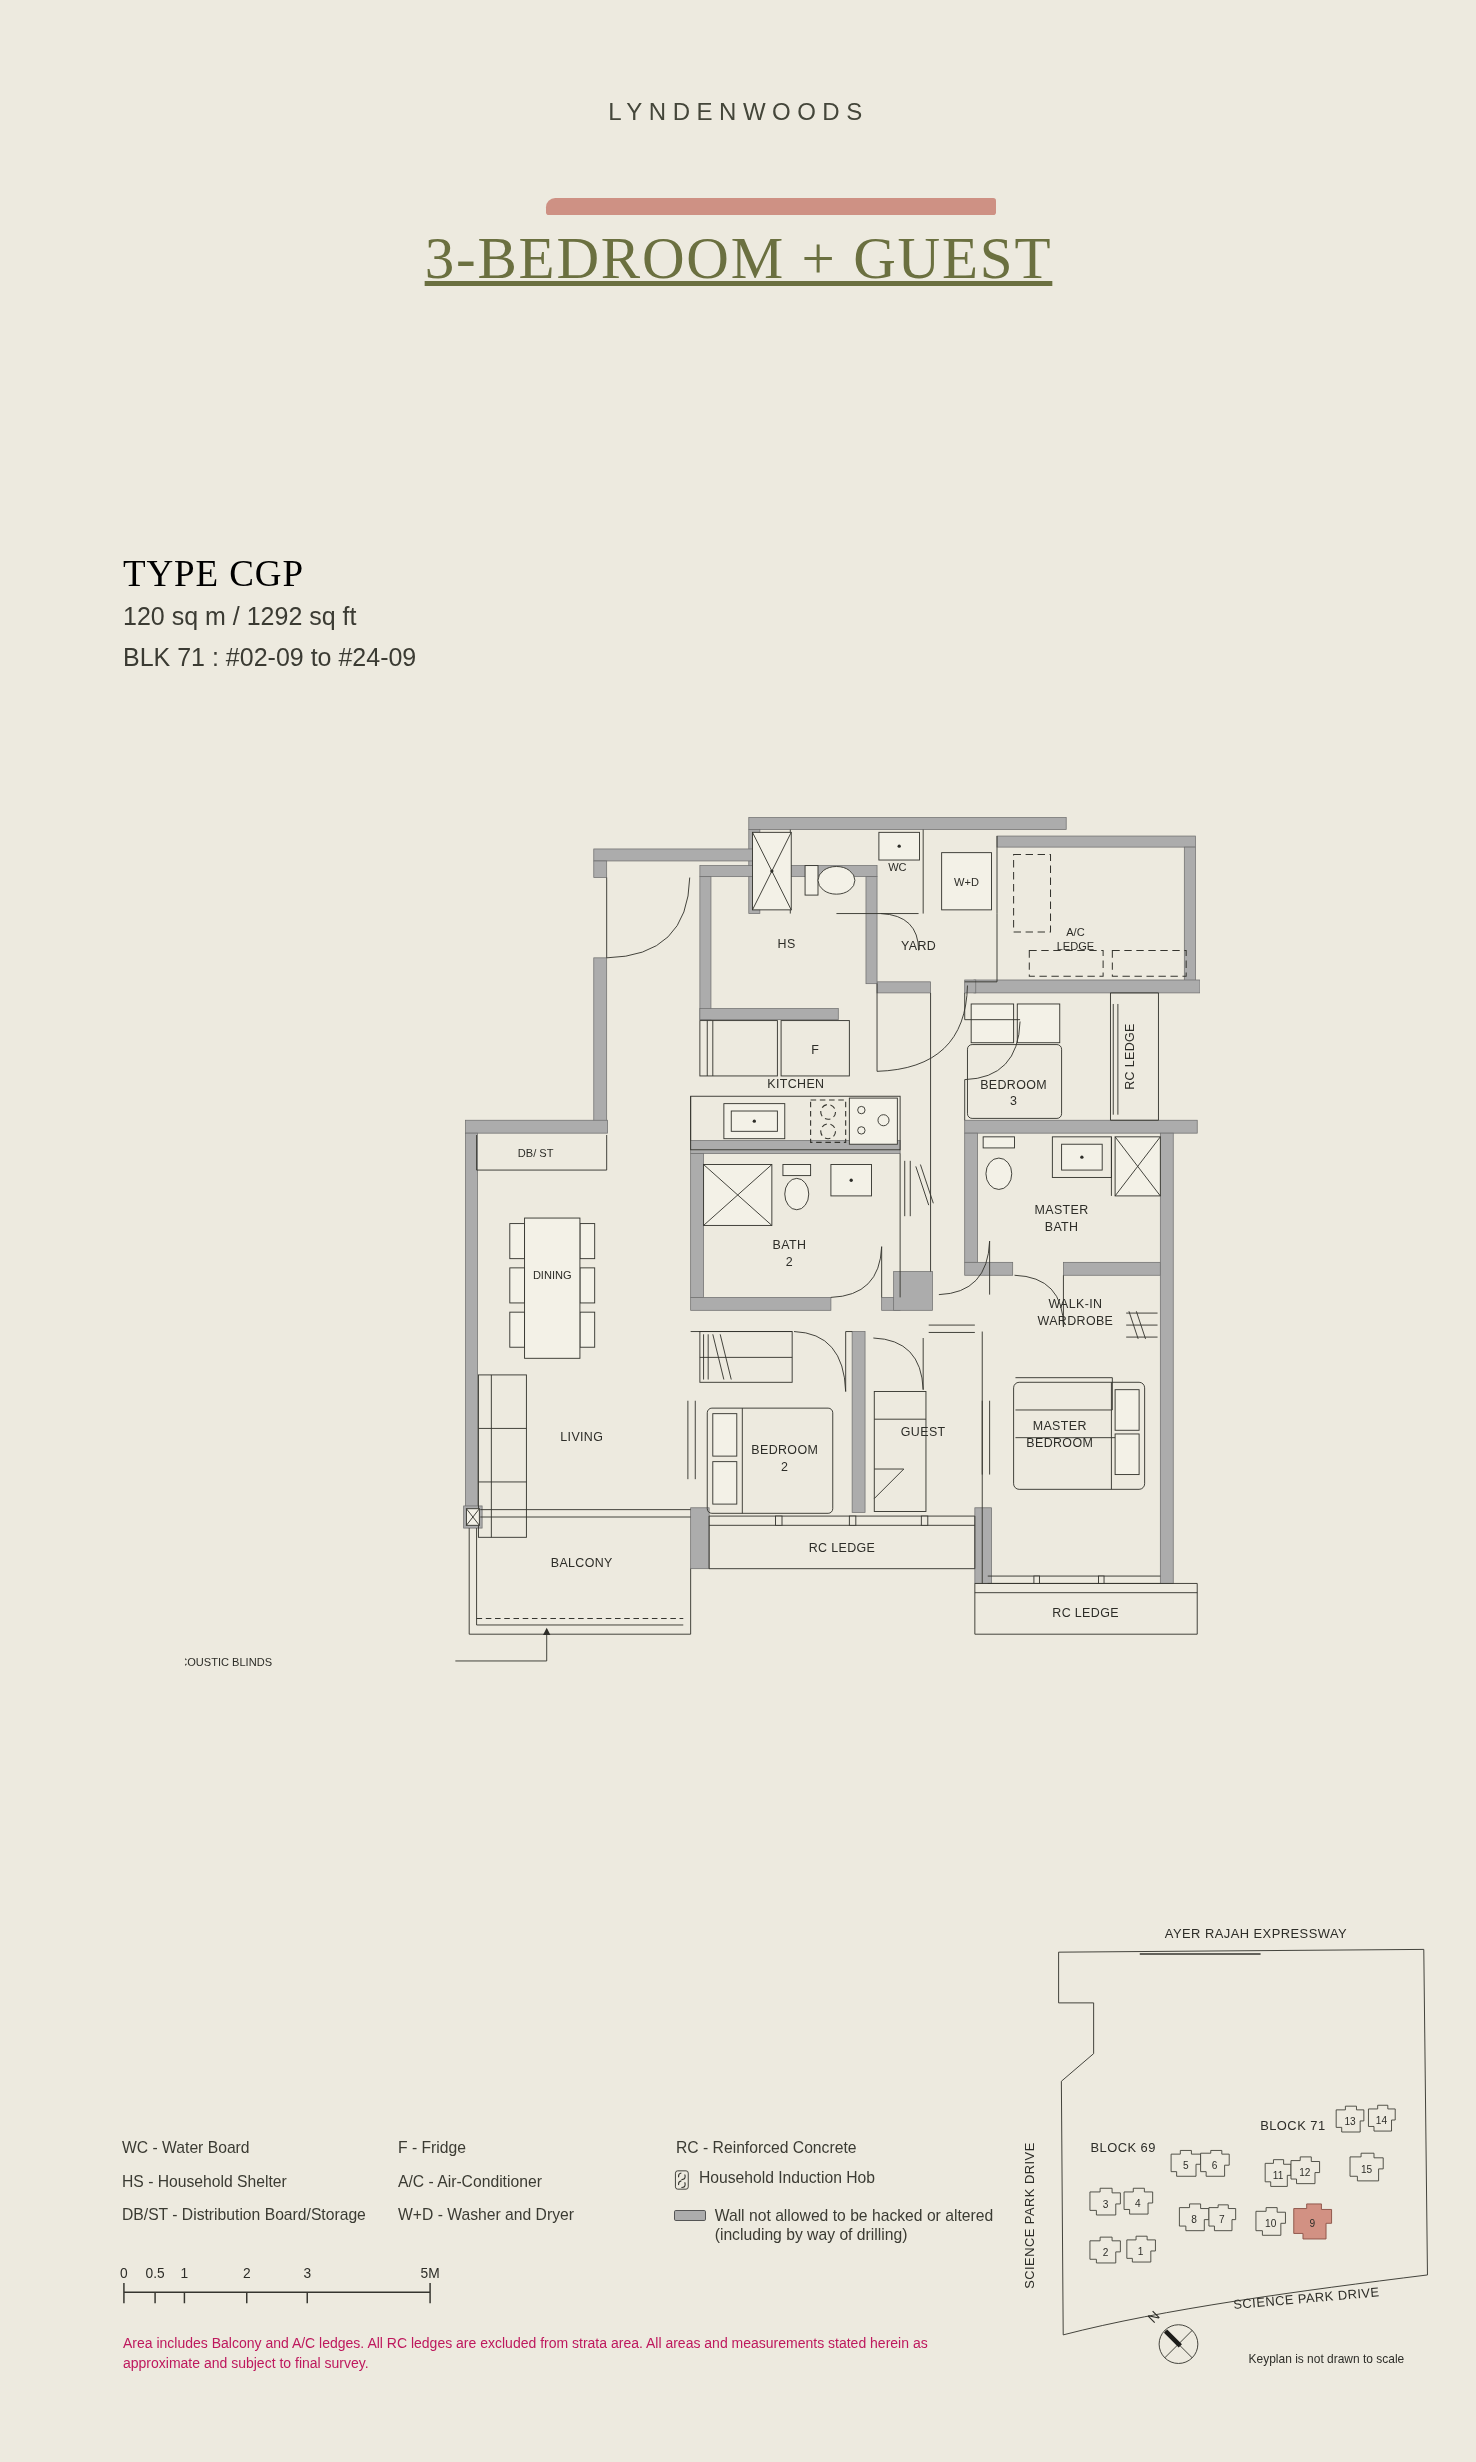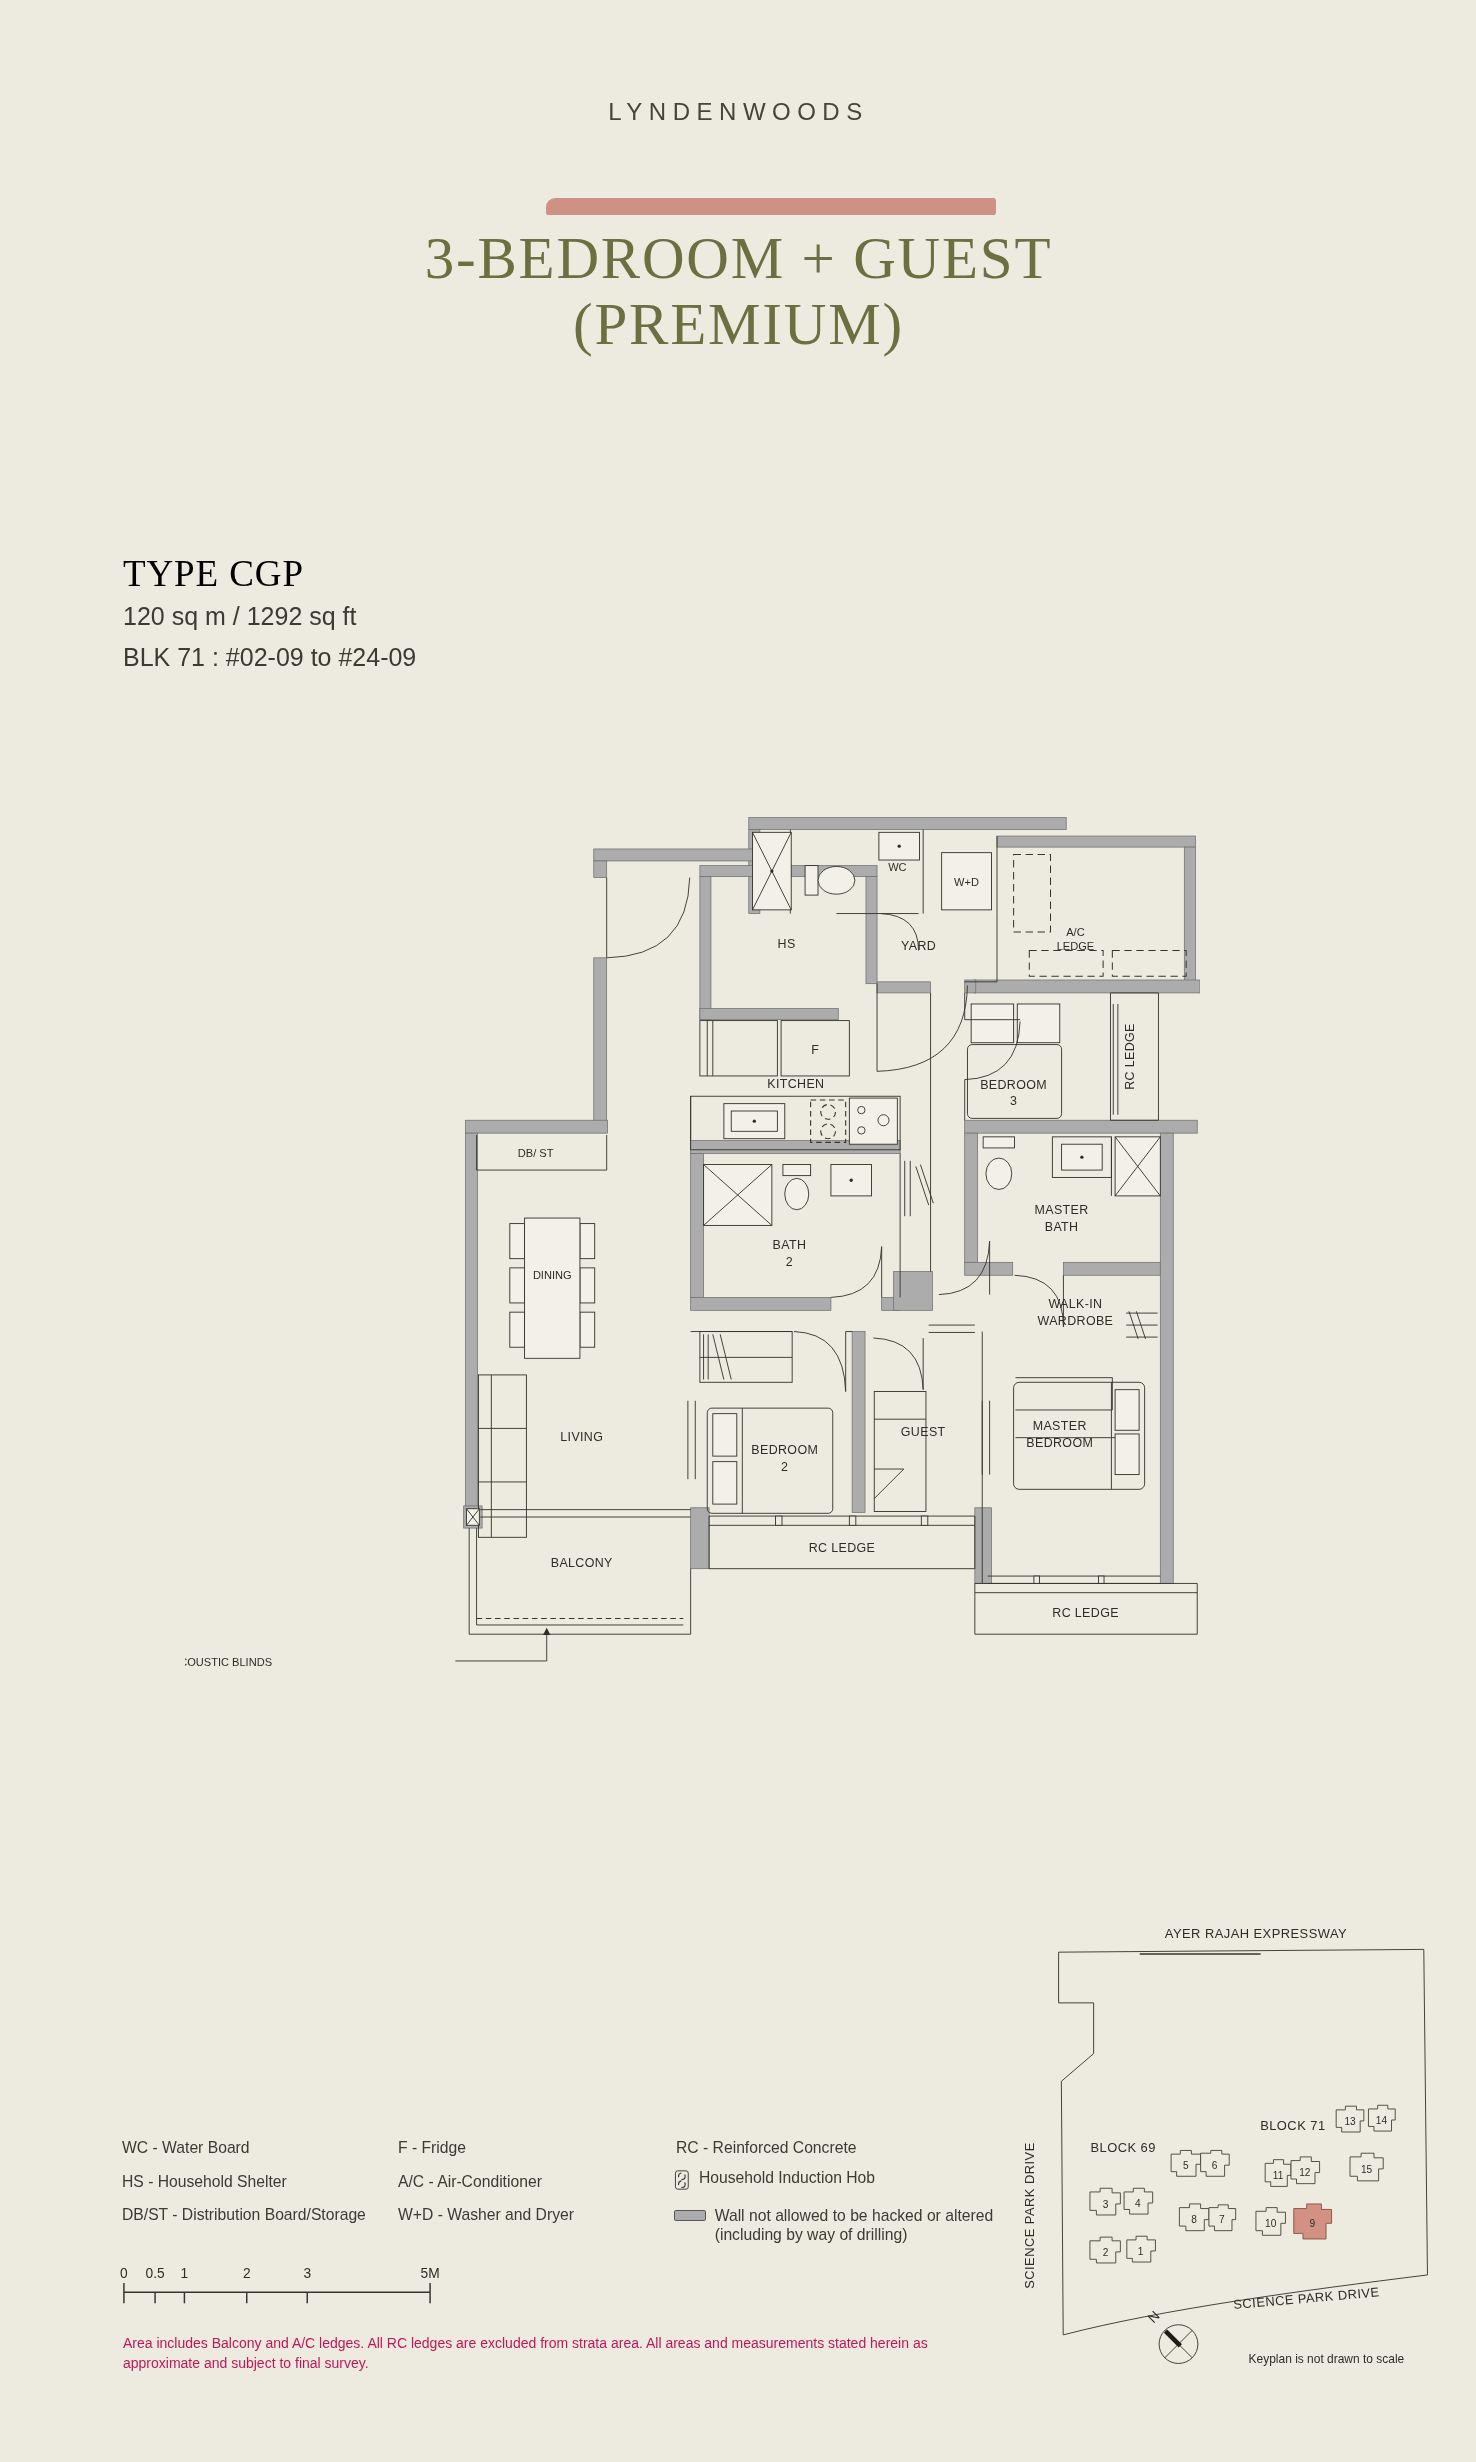--- a/index.html
+++ b/index.html
@@ -5,21 +5,21 @@
   html,body{margin:0;padding:0;background:#edeadf;}
   #page{position:relative;width:1468px;height:2462px;background:#edeadf;overflow:hidden;
         font-family:"Liberation Sans",sans-serif;color:#3b3b33;}
   .abs{position:absolute;}
   .brand{top:98px;left:0;width:1477px;text-align:center;font-size:24px;letter-spacing:6.5px;
          color:#44463a;font-weight:400;}
   .accent-bar{left:546px;top:198px;width:450px;height:16.6px;background:#ce9184;
               border-radius:9.2px 2.8px 2.8px 2.8px;}
   .title{top:225px;left:0;width:1477px;text-align:center;
          font-family:"Liberation Serif",serif;font-size:59px;line-height:66px;
-         color:#6b7040;letter-spacing:1.8px;font-weight:500;}
+         color:#6b7040;letter-spacing:1.8px;font-weight:500;text-decoration:underline;}
   .type-head{left:123px;top:552px;font-family:"Liberation Serif",serif;font-size:37px;
              color:#000000;letter-spacing:0.9px;font-weight:500;}
   .type-sub{left:123px;font-size:25px;color:#3b3b33;text-align:center;}
   .legend-item{font-size:15.7px;color:#3b3b33;white-space:nowrap;}
   .leg-row{display:flex;align-items:flex-start;gap:9.2px;}
   .wall-swatch{width:29.5px;height:9.2px;background:#acacac;border:0.9px solid #555;
                border-radius:1.8px;margin-top:3.7px;}
   .footnote{left:123px;font-size:14px;color:#be185d;line-height:20px;}
   svg text{font-family:"Liberation Sans",sans-serif;fill:#2d2d28;}
   .rm{font-size:13.5px;text-anchor:middle;letter-spacing:.4px;}
@@ -38,21 +38,20 @@
 </style>
 </head>
 <body>
 
 <div id="page">
 
   <div class="abs brand">LYNDENWOODS</div>
   <div class="abs accent-bar"></div>
   <div class="abs title">
     <div>3-BEDROOM + GUEST</div>
-    <div>(PREMIUM)</div>
   </div>
 
   <div class="abs type-head">TYPE CGP</div>
   <div class="abs type-sub" style="top:602px;">120 sq m / 1292 sq ft</div>
   <div class="abs type-sub" style="top:643px;">BLK 71 : #02-09 to #24-09</div>
 
   <svg class="abs plan" style="left:185px;top:810px;" width="1015" height="865" viewBox="0 0 1100 937">
 
     <g>
       <rect class="wall" x="611" y="8" width="344" height="13"></rect>

